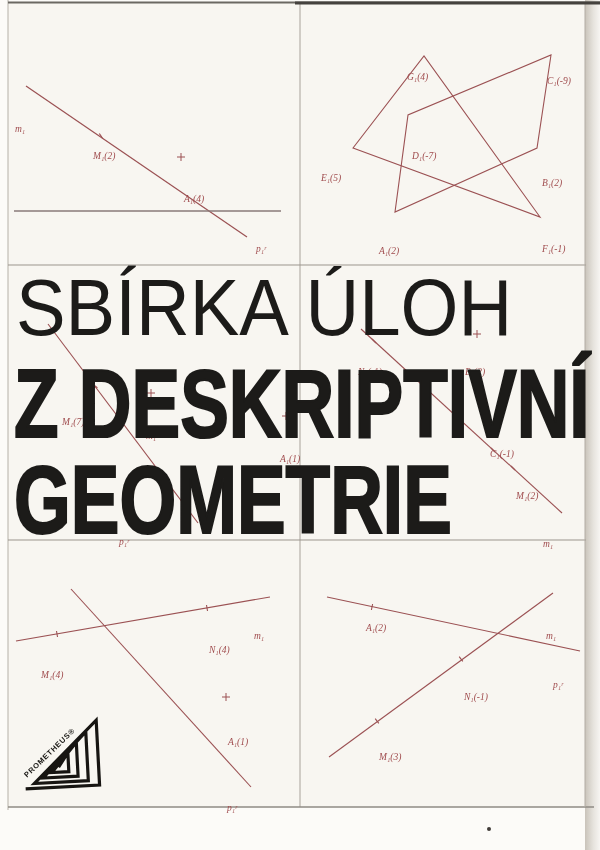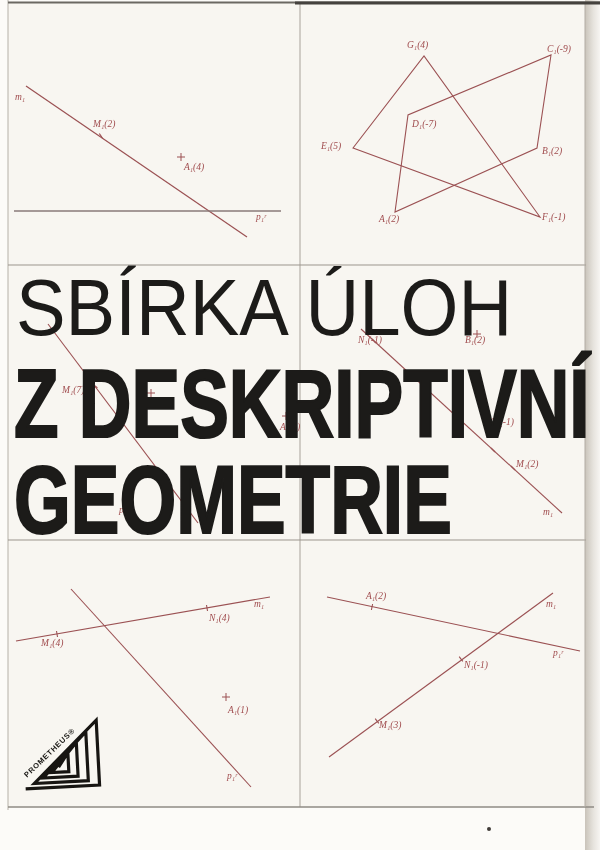--- a/index.html
+++ b/index.html
@@ -9,21 +9,21 @@
     font-family:"Liberation Sans",sans-serif;
   }
   .paper{position:absolute;left:8px;top:2px;width:578px;height:805px;background:#f8f6f1;}
   .edge-band{
     position:absolute;right:0;top:0;width:15px;height:850px;
     background:linear-gradient(to right,#c9c3ba,#e6e3dd 55%,#f7f5f2);
   }
   .layer-svg{position:absolute;left:0;top:0;z-index:1;}
   .lbl{
     position:absolute;z-index:2;white-space:nowrap;
-    color:#a04c4e;font:italic 9.5px "Liberation Serif","DejaVu Serif",serif;
+    color:#a04c4e;font:italic 9.5px "Liberation Serif","DejaVu Serif",serif;margin-top:32px;
   }
   .title{
     position:absolute;z-index:3;line-height:1;white-space:nowrap;
     color:#1c1b19;transform-origin:left top;
   }
   .t1{left:16px;top:268px;font-size:80px;font-weight:400;letter-spacing:0px;transform:scaleX(.93);}
   .t2{left:14px;top:356px;font-size:96px;font-weight:700;transform:scaleX(.76);-webkit-text-stroke:2.2px #1c1b19;}
   .t3{left:14px;top:452px;font-size:96px;font-weight:700;transform:scaleX(.76);-webkit-text-stroke:2.2px #1c1b19;}
 </style>
 </head>

